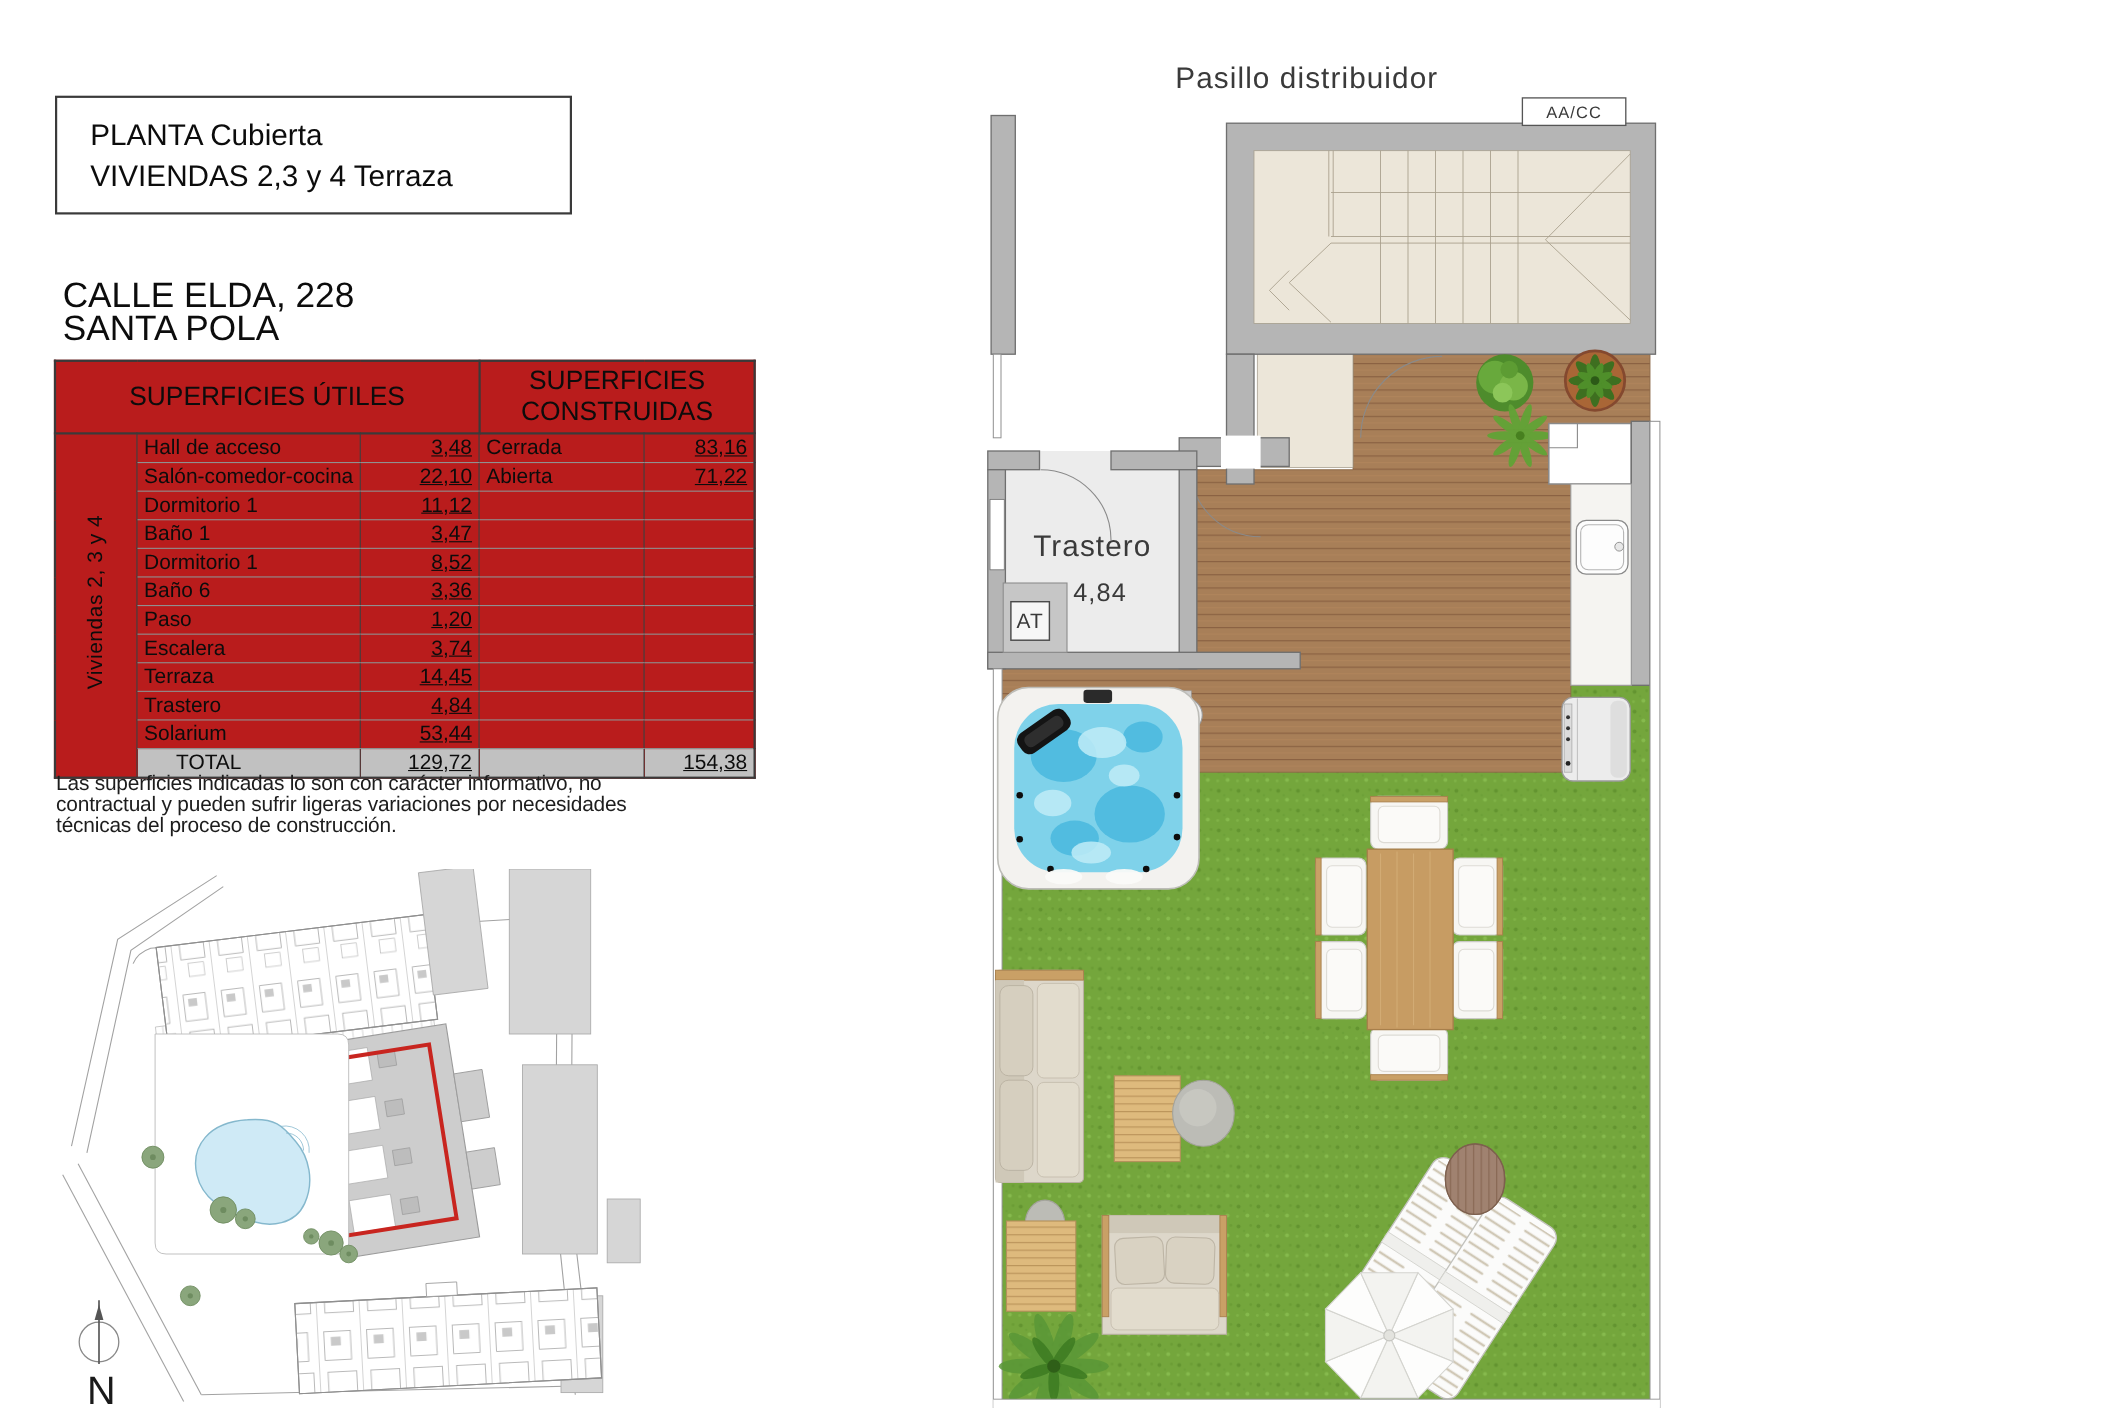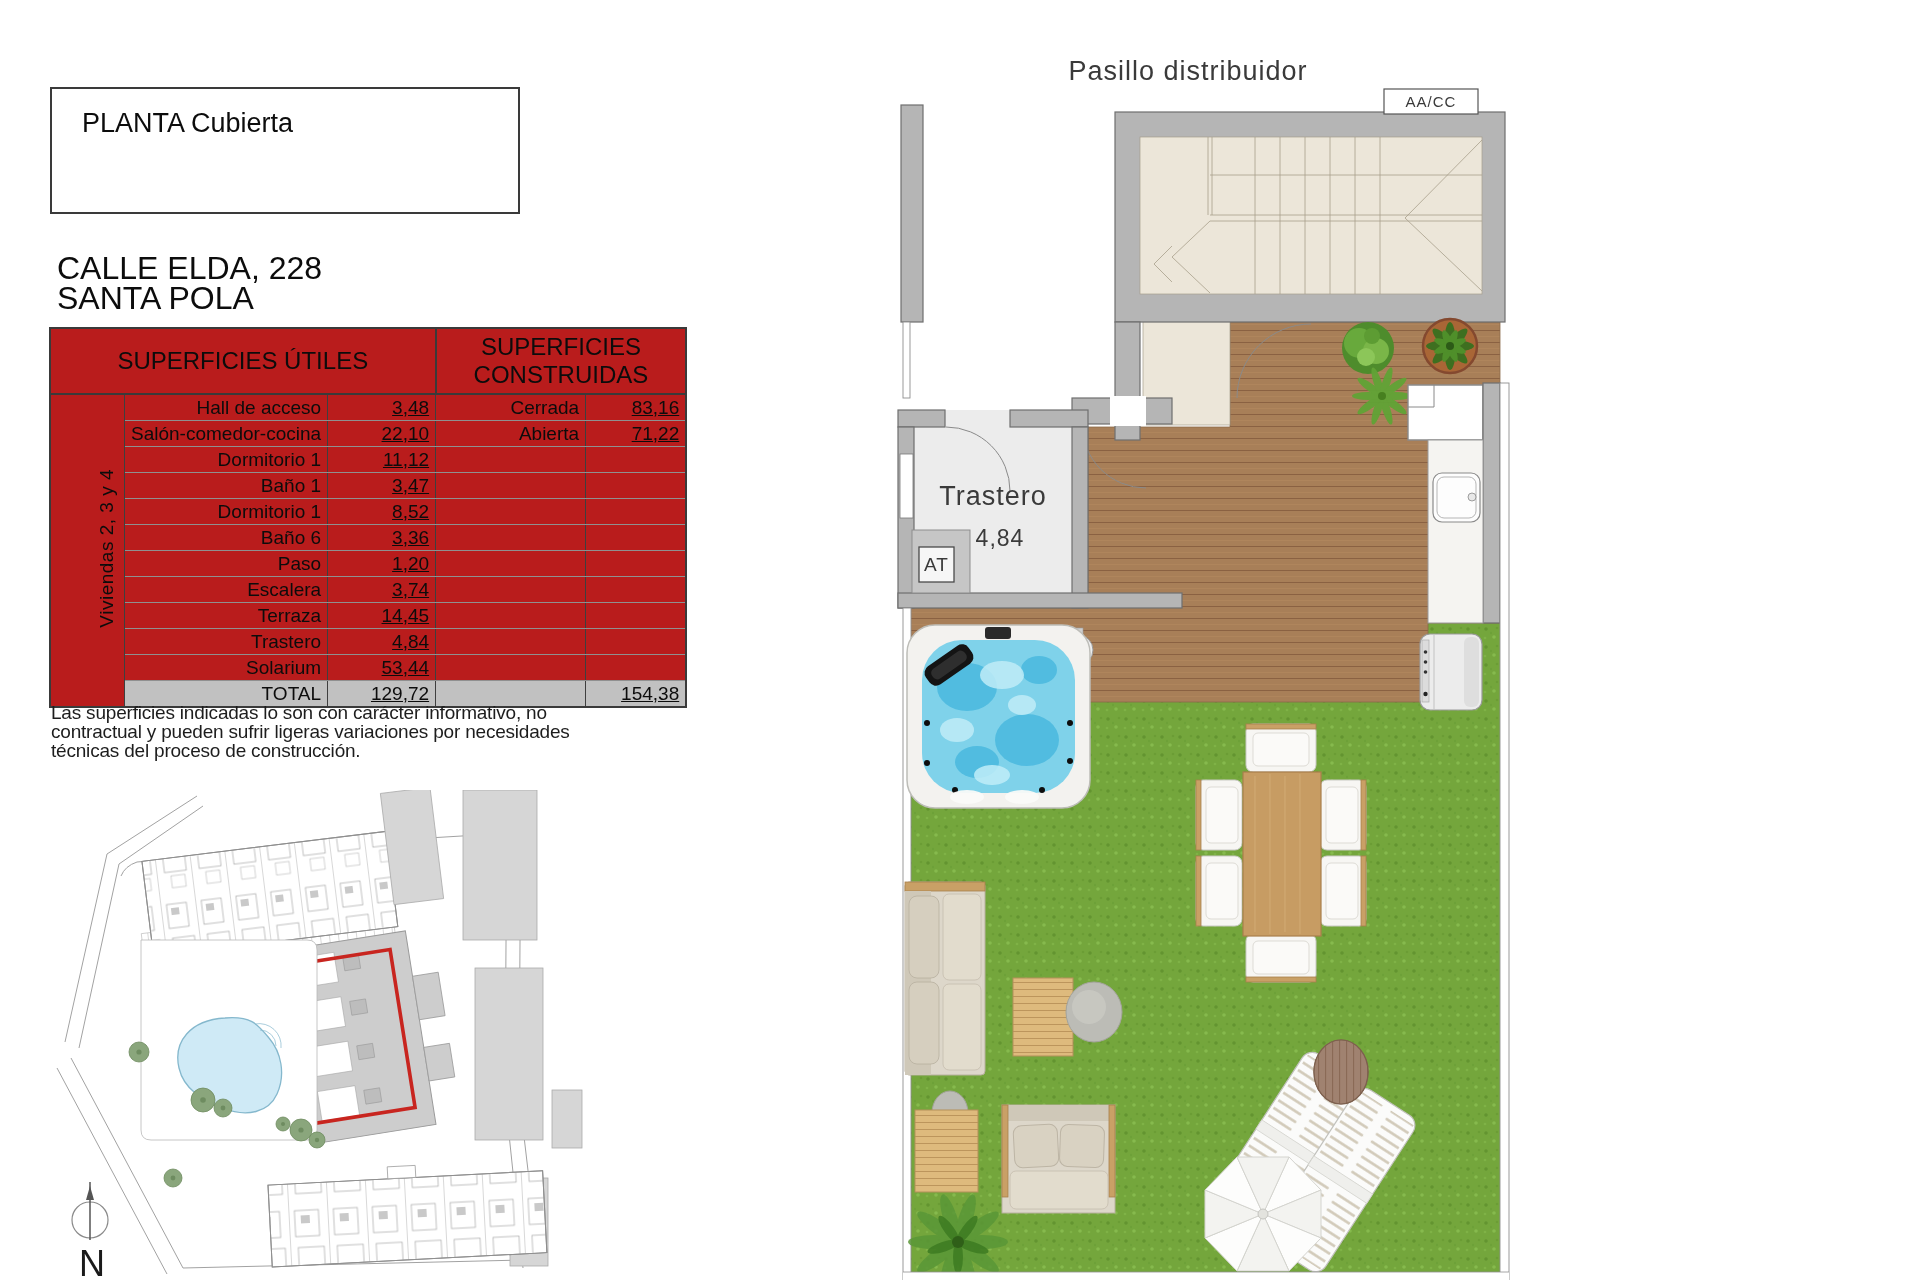--- a/index.html
+++ b/index.html
@@ -1,35 +1,35 @@
 <!DOCTYPE html>
 <html><head>
 <meta charset="utf-8">
 <style>
   html,body{margin:0;padding:0;background:#fff;width:1920px;height:1280px;overflow:hidden;}
   #canvas{position:relative;width:1920px;height:1280px;background:#fff;
           font-family:"Liberation Sans",sans-serif;color:#111;}
   .abs{position:absolute;}
 
   
-  #title-box{left:50px;top:87px;width:470px;height:127px;border:2px solid #3a3a3a;
+  #title-box{left:50px;top:87px;width:470px;height:108px;border:2px solid #3a3a3a;
              padding:16px 10px 0 30px;box-sizing:border-box;font-size:27px;line-height:37px;color:#0c0c0c;}
   
   #address{left:57px;top:253px;font-size:32px;line-height:30px;color:#0c0c0c;}
 
   
   #surf-wrap{left:49px;top:327px;}
   table.surf{border-collapse:collapse;table-layout:fixed;border:2px solid #3a3a3a;background:#b91c1c;}
   table.surf col.c0{width:61px} table.surf col.c1{width:192px} table.surf col.c2{width:108px}
   table.surf col.c3{width:150px} table.surf col.c4{width:80px}
   table.surf th{font-size:24px;font-weight:400;text-align:center;vertical-align:middle;
                 height:64px;border:2px solid #3a3a3a;padding:0 6px;color:#0c0c0c;}
   table.surf td{font-size:19px;height:25px;padding:0 6px;white-space:nowrap;overflow:hidden;
                 border-left:1px solid #3f3f3f;border-right:1px solid #3f3f3f;
-                border-top:1px solid #909090;border-bottom:1px solid #909090;color:#0c0c0c;text-align:right;}
+                border-top:1px solid #909090;border-bottom:1px solid #909090;color:#0c0c0c;}
   td.name-cell{padding-left:9px;}
   td.num-cell,td.bnum-cell{text-align:right;padding-right:7px;text-decoration:underline;}
   td.rot-cell{width:61px;text-align:center;vertical-align:middle;border-bottom:2px solid #3a3a3a;}
   .rot-text{writing-mode:vertical-rl;transform:rotate(180deg);font-size:19px;letter-spacing:.5px;
             color:#0c0c0c;display:inline-block;}
   tr.total-row td{background:#c1c1c1;border-top:1px solid #3f3f3f;padding-left:35px;}
 
   
   #disclaimer{left:51px;top:703px;width:548px;font-size:19px;line-height:19px;
               letter-spacing:-.2px;color:#1d1d1d;}
@@ -50,20 +50,21 @@
   .sp-gray{fill:#d6d6d6;stroke:#ababab;stroke-width:.8;}
   .sp-tree{fill:#8aa67c;stroke:#6e8c60;stroke-width:.8;}
 </style>
 </head>
 <body>
 
 <div id="canvas">
 
   <div id="title-box" class="abs">
     <div>PLANTA Cubierta</div>
+    <div>VIVIENDAS 2,3 y 4 Terraza</div>
   </div>
 
   <div id="address" class="abs">
     <div>CALLE ELDA, 228</div>
     <div>SANTA POLA</div>
   </div>
 
   <div id="surf-wrap" class="abs">
     <table class="surf">
       <colgroup>

